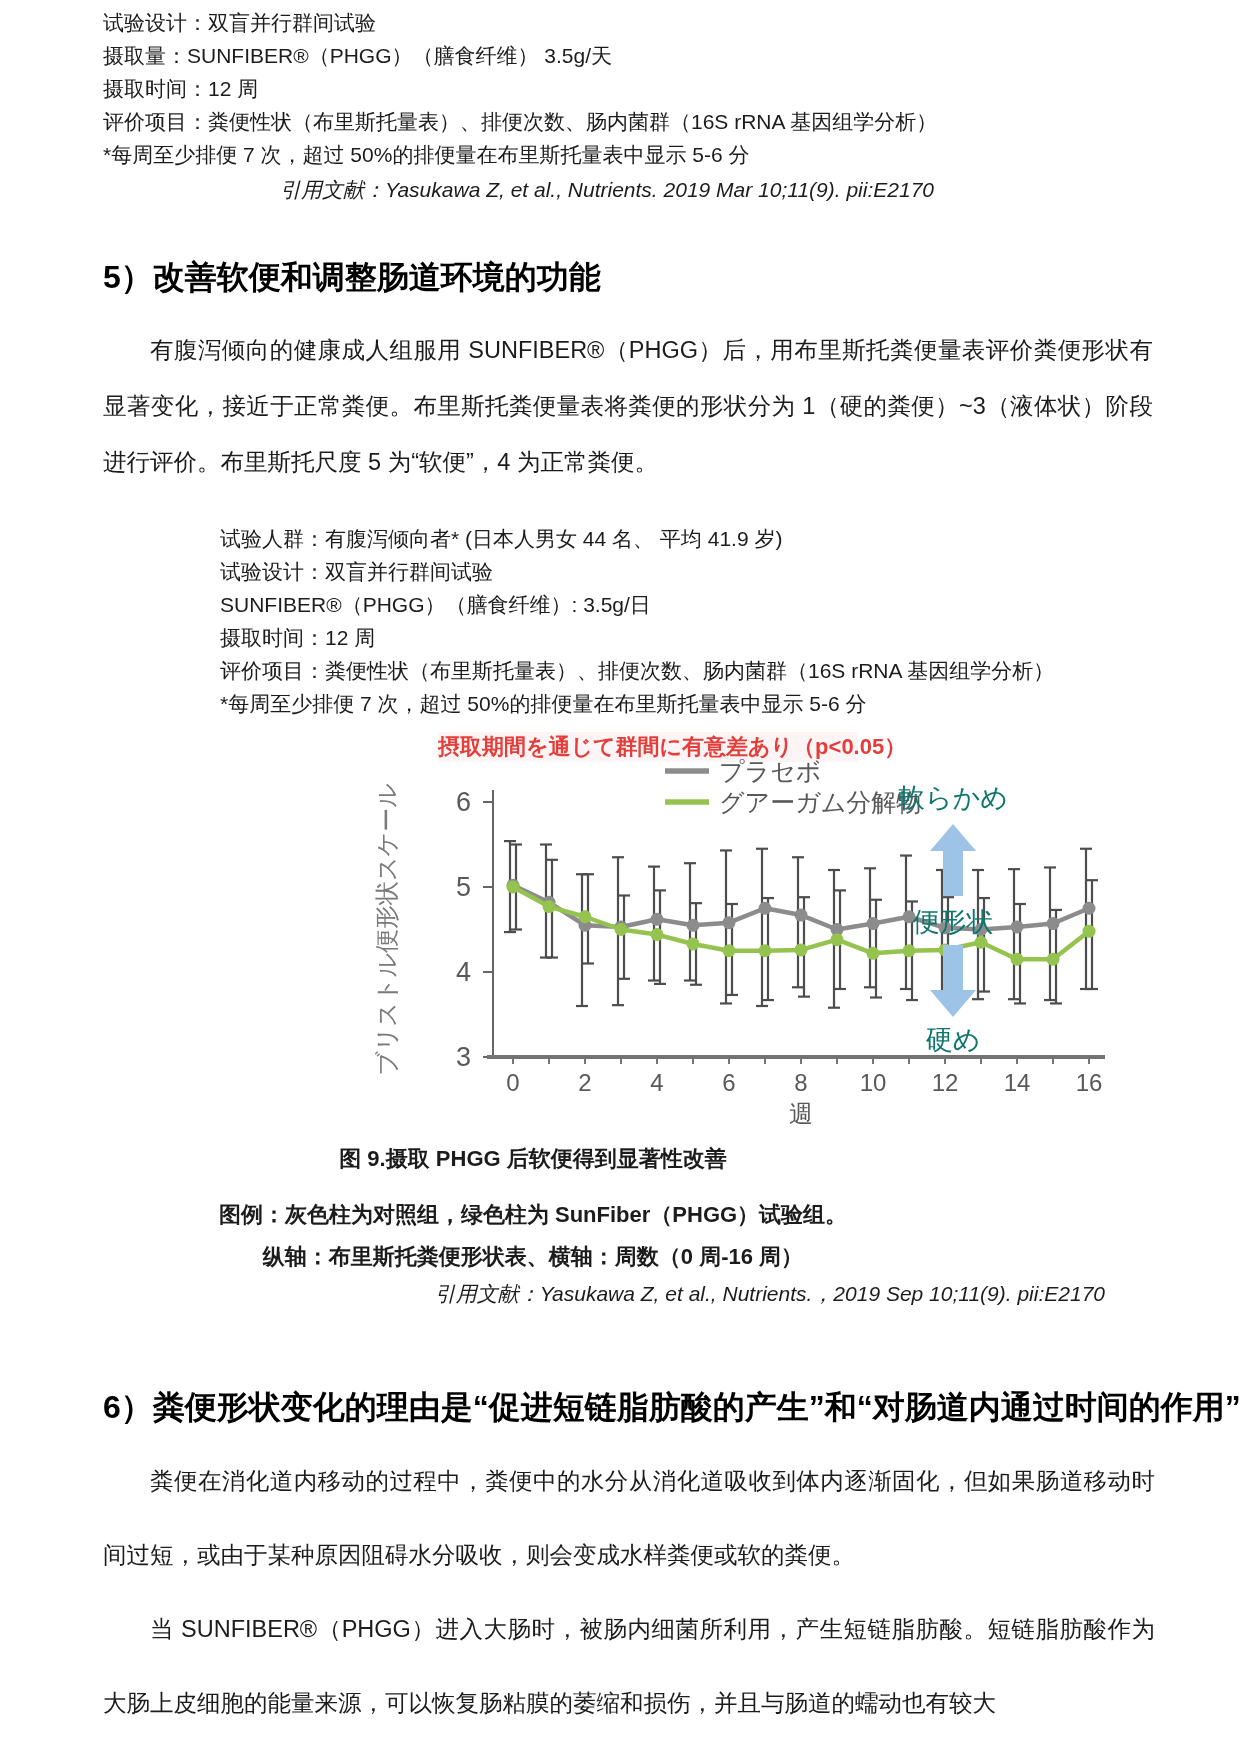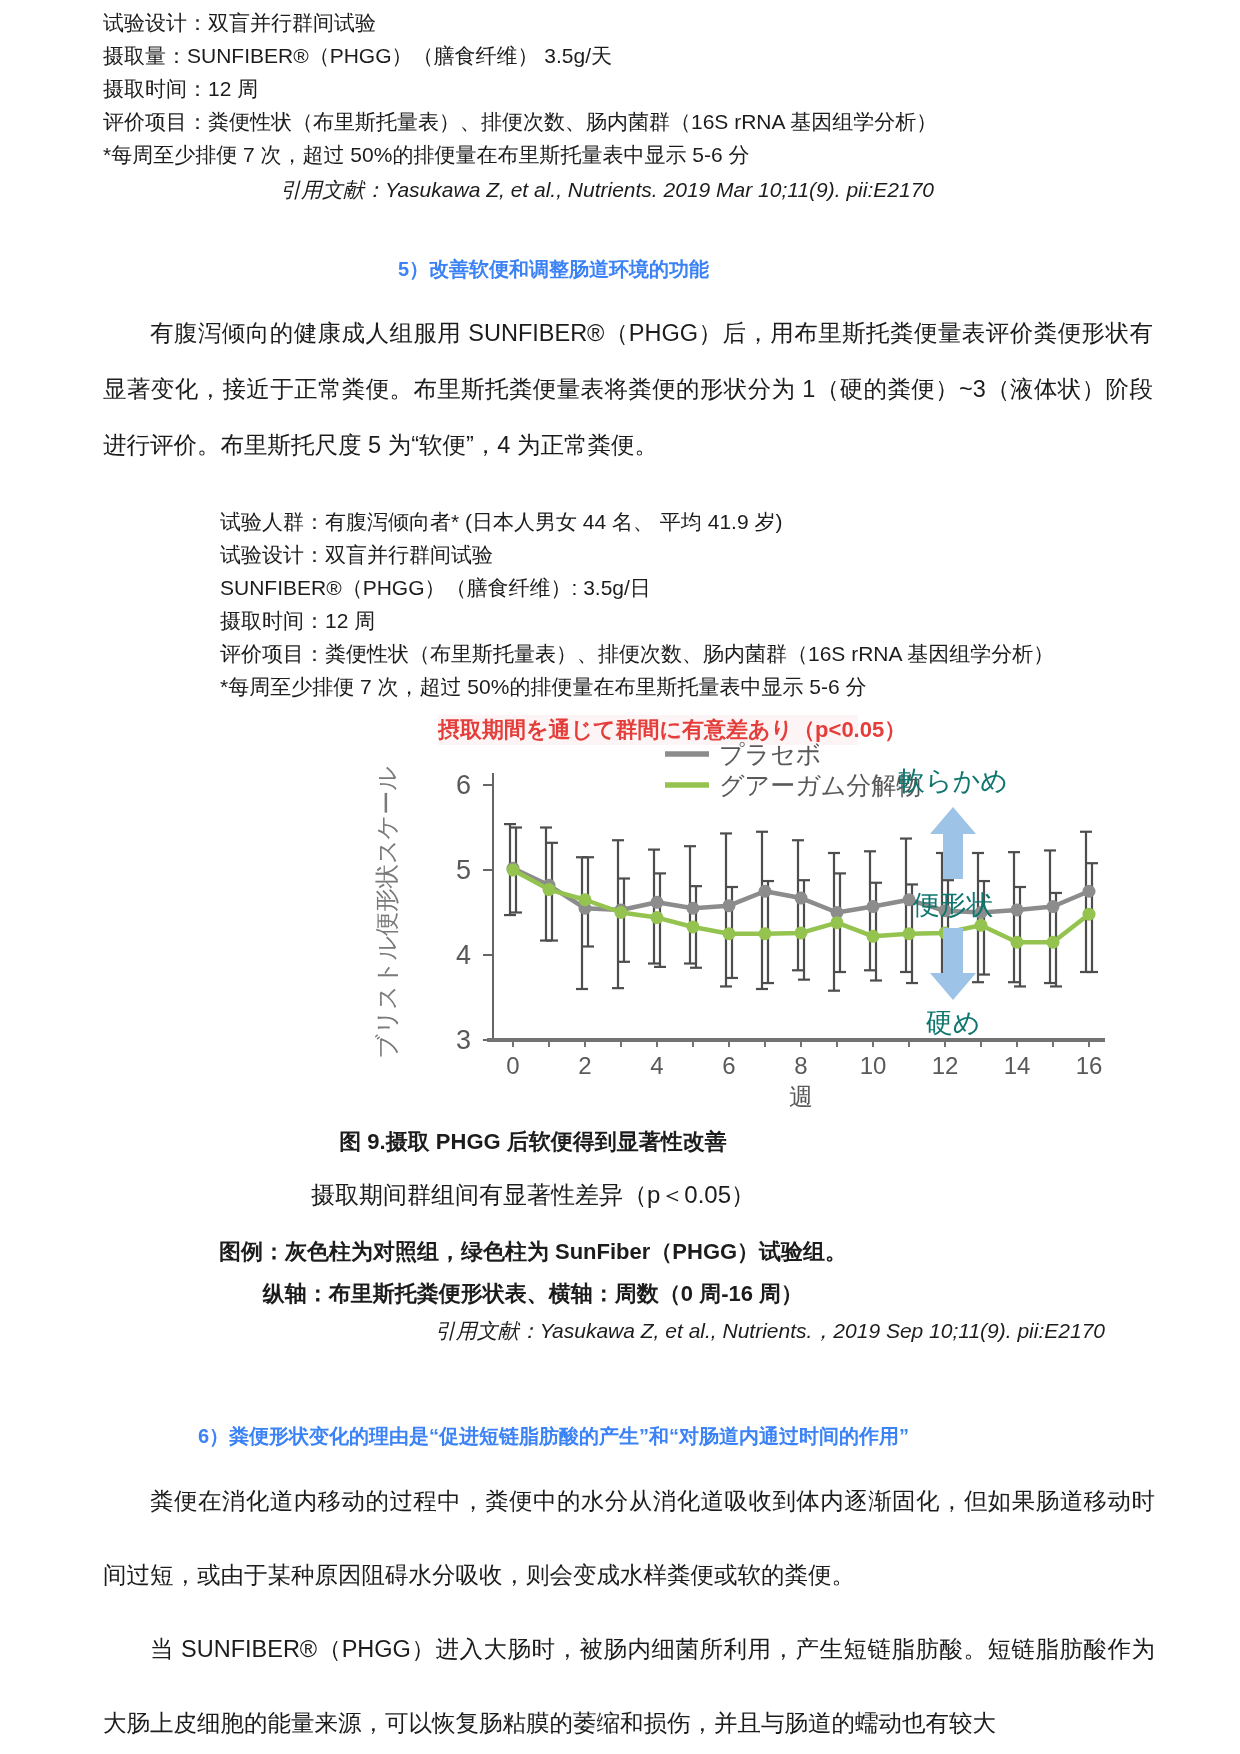--- a/index.html
+++ b/index.html
@@ -3,21 +3,21 @@
 <meta charset="utf-8">
 <style>
   * { margin:0; padding:0; box-sizing:border-box; }
   html,body { width:1240px; height:1754px; background:#ffffff; overflow:hidden;
     font-family:"Liberation Sans","DejaVu Sans",sans-serif; color:#1c1c1c; }
   .page { position:relative; width:1084px; height:1754px; padding:6px 80px 0 103px; }
 
   .detail-line { font-size:21px; line-height:33px; white-space:nowrap; }
   .citation { font-size:21px; font-style:italic; line-height:33px; text-align:right; padding-right:70px; margin-top:2px; }
 
-  .red-heading { color:#3b82f6; font-weight:bold; font-size:20px; margin-top:50px; white-space:nowrap;text-align:center; }
+  .red-heading { color:#000000; font-weight:bold; font-size:32px; margin-top:50px; white-space:nowrap; }
 
   .body-para { font-size:23.5px; line-height:56px; text-align:justify; text-indent:2em; margin-top:22px; width:1050px; }
 
   .study2 { margin-top:32px; margin-left:117px; }
 
   .chart-block { position:relative; margin-left:250px; margin-top:12px; width:880px; height:402px; }
   .chart-title { position:absolute; top:0; left:85px; width:420px; text-align:center;
      color:#e43d3a; font-weight:bold; font-size:22px; background:#fdf5f5; white-space:nowrap; }
   .chart-svg { position:absolute; top:25px; left:0; }
   .annot { position:absolute; left:500px; top:0; width:200px; height:380px; }
@@ -253,21 +253,20 @@
       <div class="annot-label" style="top:172px;">便形状</div>
       <svg class="annot-arrow" style="top:213px;" width="46" height="72">
         <polygon points="23,72 46,45 33,45 33,0 13,0 13,45 0,45" fill="#9dc3e6"></polygon>
       </svg>
       <div class="annot-label" style="top:290px;">硬め</div>
     </div>
   </div>
 
   <div class="caption-wrap">
     <div class="fig-caption">图 9.摄取 PHGG 后软便得到显著性改善</div>
-    <div class="sig-note">摄取期间群组间有显著性差异（p＜0.05）</div>
     <div class="legend-note">图例：灰色柱为对照组，绿色柱为 SunFiber（PHGG）试验组。</div>
     <div class="axis-note">纵轴：布里斯托粪便形状表、横轴：周数（0 周-16 周）</div>
   </div>
   <div class="citation2">引用文献：Yasukawa Z, et al., Nutrients.，2019 Sep 10;11(9). pii:E2170</div>
 
   <div class="red-heading section6-heading">6）粪便形状变化的理由是“促进短链脂肪酸的产生”和“对肠道内通过时间的作用”</div>
   <div class="body-para2">粪便在消化道内移动的过程中，粪便中的水分从消化道吸收到体内逐渐固化，但如果肠道移动时间过短，或由于某种原因阻碍水分吸收，则会变成水样粪便或软的粪便。</div>
   <div class="body-para2" style="margin-top:0;">当 SUNFIBER®（PHGG）进入大肠时，被肠内细菌所利用，产生短链脂肪酸。短链脂肪酸作为大肠上皮细胞的能量来源，可以恢复肠粘膜的萎缩和损伤，并且与肠道的蠕动也有较大</div>
 
 </div>

